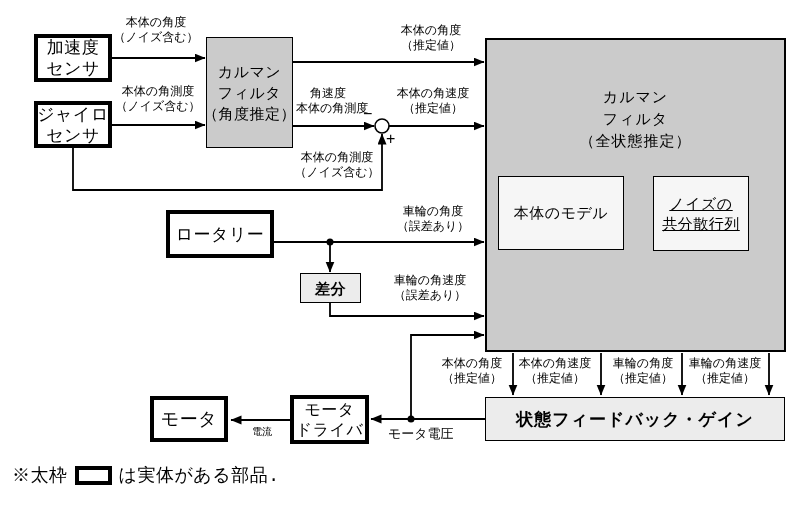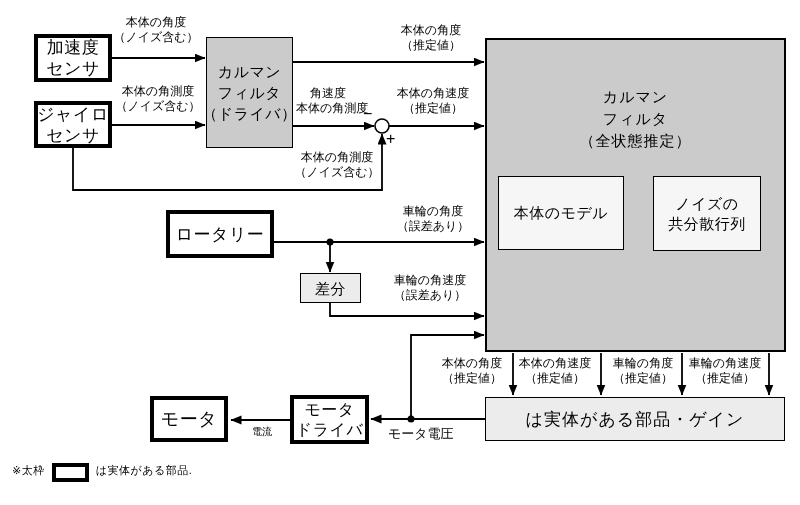--- a/index.html
+++ b/index.html
@@ -8,39 +8,39 @@
     font-family:"Liberation Sans","DejaVu Sans",sans-serif;color:#000;
   }
   .layer{position:absolute;left:0;top:0;width:800px;height:505px;}
   .node{
     position:absolute;box-sizing:border-box;display:flex;flex-direction:column;
     align-items:center;justify-content:center;text-align:center;background:#fff;
     font-size:17px;line-height:21px;font-weight:500;letter-spacing:0.5px;
   }
   .node span{display:block;white-space:nowrap;}
   .bold-node{border:4px solid #000;}
-  .thin-node{border:1.5px solid #000;}
+  .thin-node{border:1.5px solid #000;font-weight:bold;}
   .gray{background:var(--filter-fill,#cbcbcb);}
   .lightgray{background:var(--light-fill,#ececec);}
   .inner{background:var(--inner-fill,#f6f6f6);font-size:15px;line-height:20px;border:1.5px solid #000;}
   .bigbox{position:absolute;box-sizing:border-box;border:2px solid #000;background:var(--filter-fill,#cbcbcb);}
   .bigtitle{
     position:absolute;text-align:center;font-size:15px;line-height:22px;font-weight:500;letter-spacing:1px;
   }
   .bigtitle span{display:block;}
   .lbl{
     position:absolute;display:flex;flex-direction:column;text-align:center;
     font-size:12px;line-height:15px;white-space:nowrap;letter-spacing:0px;
   }
   .lbl span{display:block;}
   .lbl-left{text-align:left;}
   .sign{position:absolute;font-size:16px;line-height:16px;font-weight:500;}
   .footer{
-    position:absolute;left:12px;top:463px;display:flex;align-items:flex-start;
-    font-size:11px;letter-spacing:0.5px;
+    position:absolute;left:12px;top:463px;display:flex;align-items:center;
+    font-size:18px;letter-spacing:0.5px;font-family:Liberation Mono, monospace;
   }
   .legend-box{
     display:inline-block;box-sizing:border-box;width:37px;height:19px;
     border:4px solid #000;background:#fff;margin:0 7px;
   }
 </style>
 </head>
 <body>
 
 <div class="canvas">
@@ -76,46 +76,46 @@
 
   <div class="bigbox" style="left:485px;top:38px;width:301px;height:314px;"></div>
   <div class="bigtitle" style="left:485px;top:86px;width:301px;">
     <span>カルマン</span>
     <span>フィルタ</span>
     <span>（全状態推定）</span>
   </div>
   <div class="node inner" style="left:498px;top:176px;width:126px;height:74px;">
     <span>本体のモデル</span>
   </div>
-  <div class="node inner" style="left:653px;top:176px;width:108px;height:75px;">
+  <div class="node inner" style="left:653px;top:176px;width:96px;height:75px;text-decoration:underline;">
     <span>ノイズの</span>
     <span>共分散行列</span>
   </div>
 
   <div class="node bold-node" style="left:34px;top:34px;width:78px;height:48px;">
     <span>加速度</span>
     <span>センサ</span>
   </div>
   <div class="node bold-node" style="left:34px;top:101px;width:78px;height:47px;">
     <span>ジャイロ</span>
     <span>センサ</span>
   </div>
   <div class="node gray" style="left:206px;top:37px;width:87px;height:111px;border:1.2px solid #000;font-size:15px;line-height:21px;">
     <span>カルマン</span>
     <span>フィルタ</span>
-    <span>（ドライバ）</span>
+    <span>（角度推定）</span>
   </div>
   <div class="node bold-node" style="left:166px;top:210px;width:108px;height:48px;gap:20px;">
     <span>ロータリー</span>
   </div>
   <div class="node thin-node lightgray" style="left:300px;top:273px;width:61px;height:30px;font-size:15px;">
     <span>差分</span>
   </div>
   <div class="node thin-node lightgray" style="left:485px;top:397px;width:300px;height:44px;font-size:17px;letter-spacing:1px;">
-    <span>は実体がある部品・ゲイン</span>
+    <span>状態フィードバック・ゲイン</span>
   </div>
   <div class="node bold-node" style="left:290px;top:395px;width:79px;height:49px;font-size:16px;line-height:20px;">
     <span>モータ</span>
     <span>ドライバ</span>
   </div>
   <div class="node bold-node" style="left:150px;top:396px;width:78px;height:46px;font-size:18px;">
     <span>モータ</span>
   </div>
 
   <div class="lbl" style="left:106px;top:15px;width:100px;">

